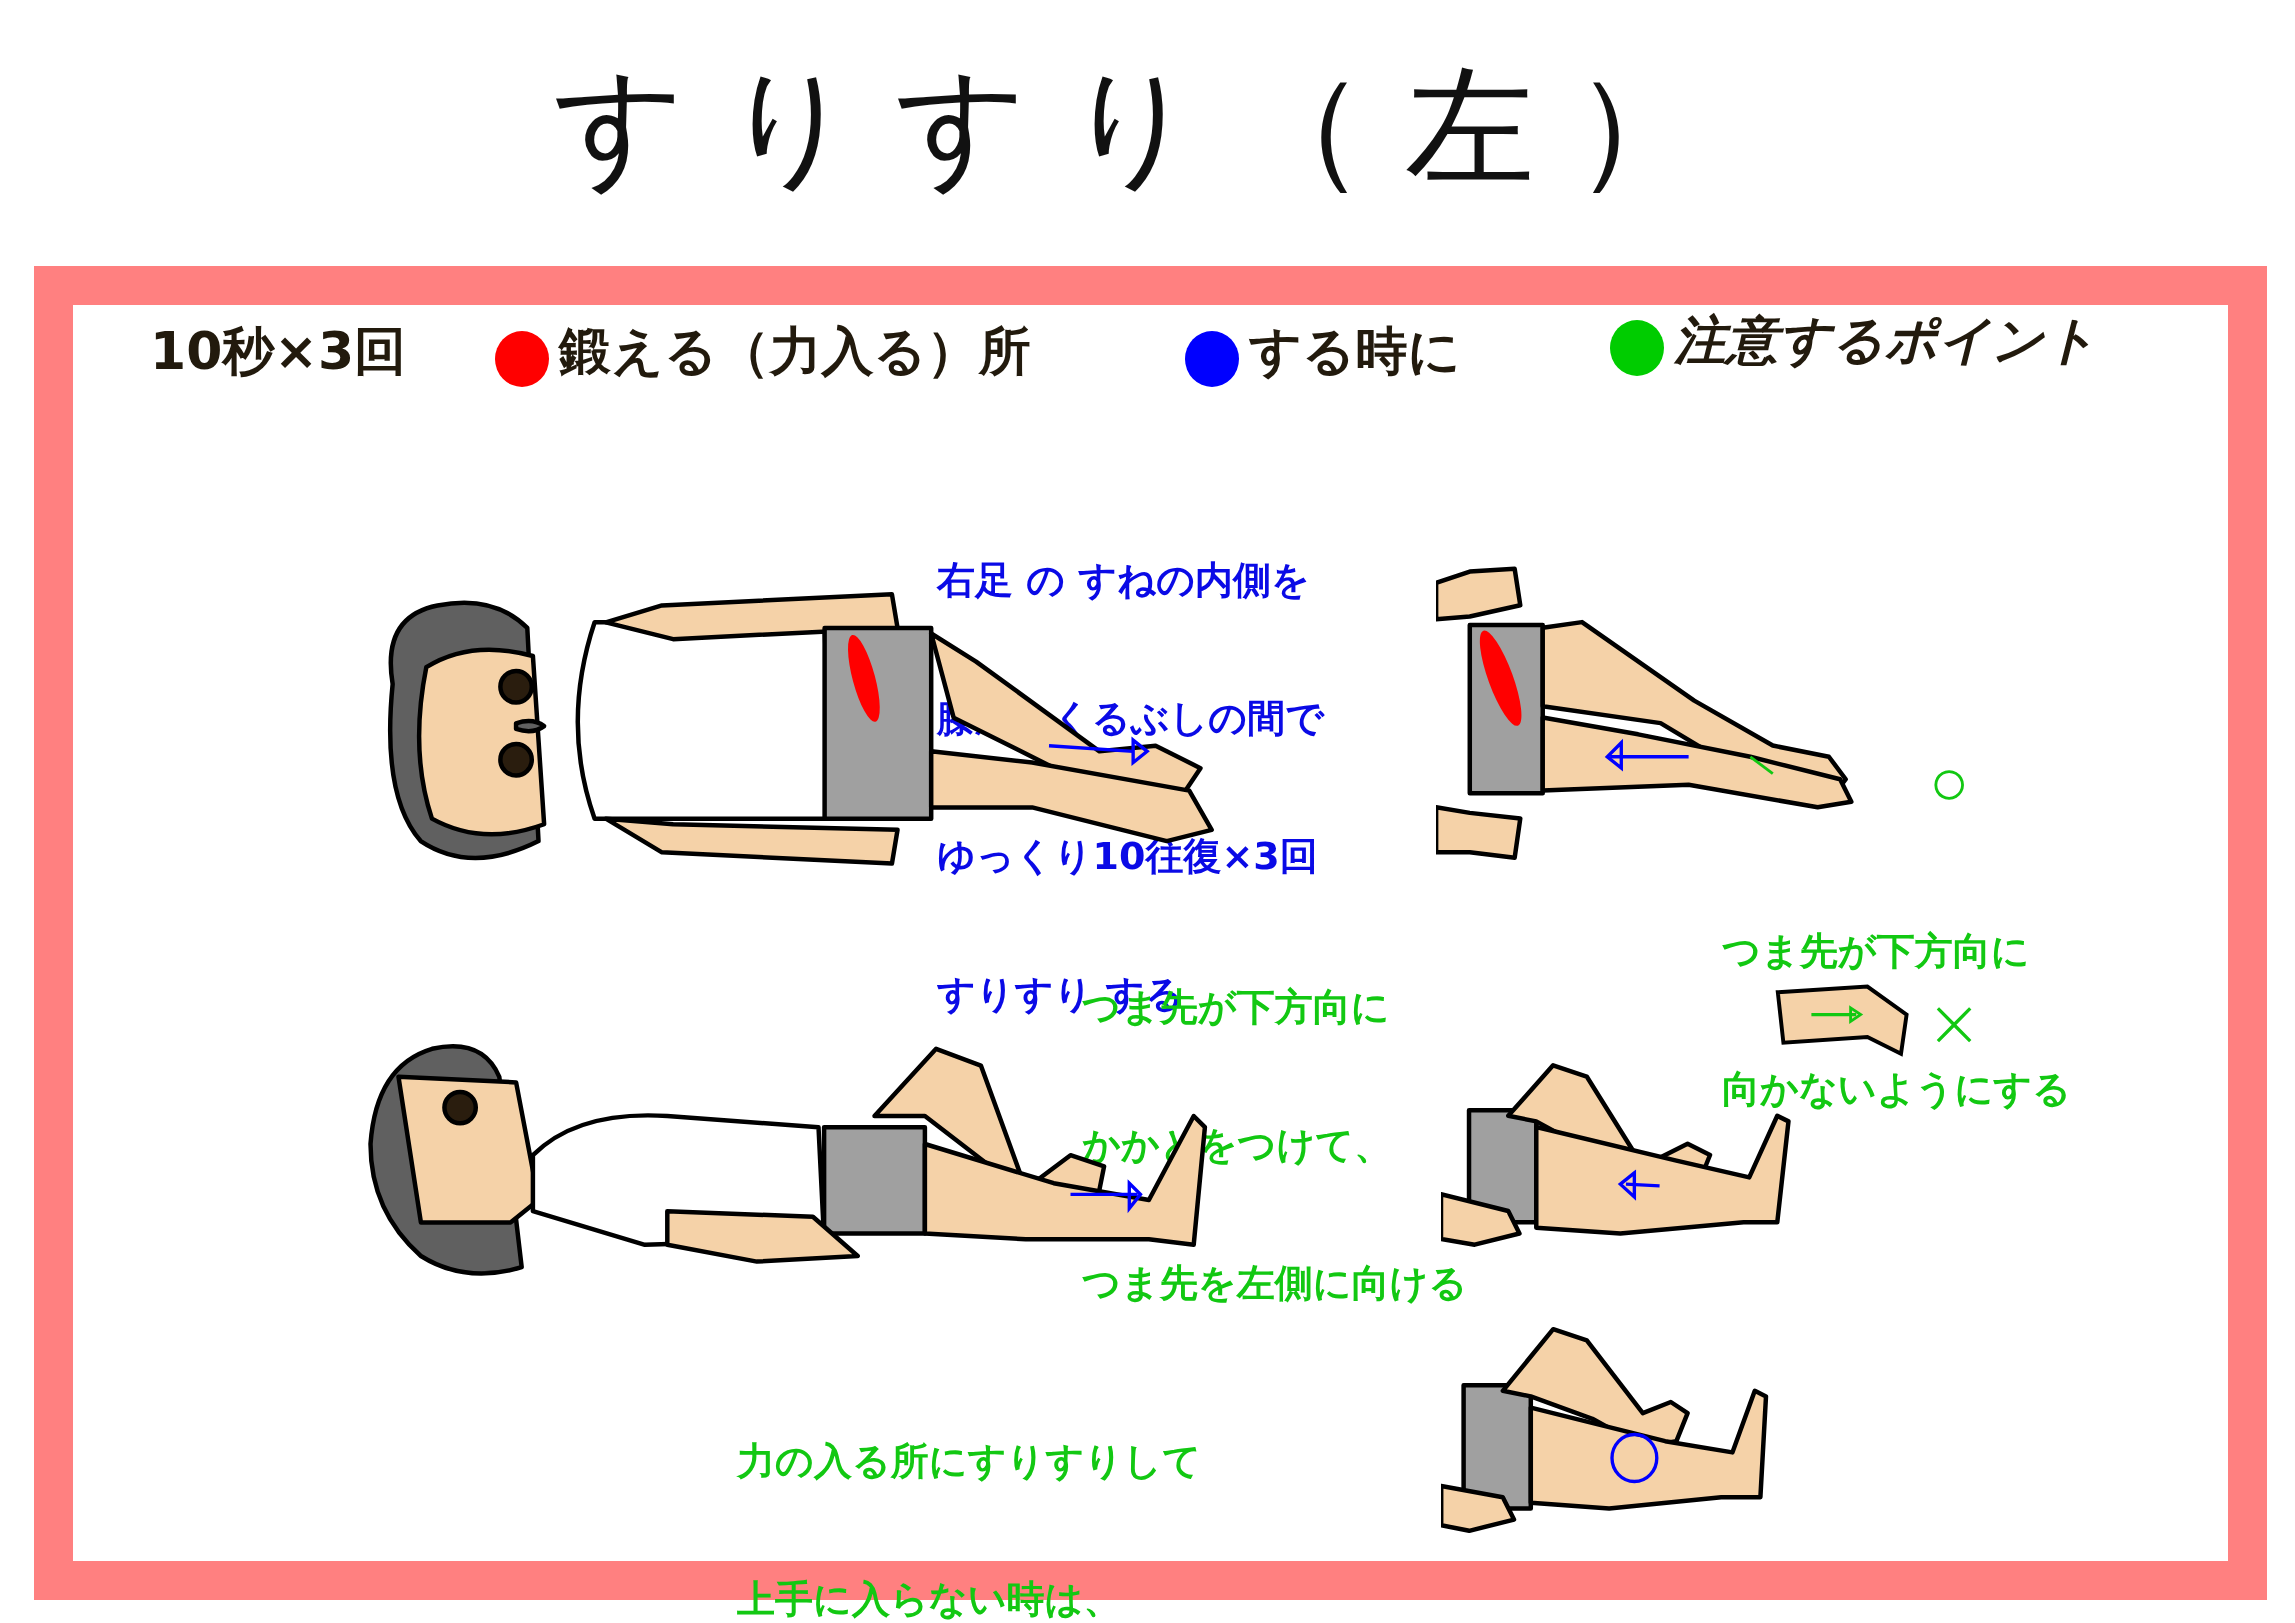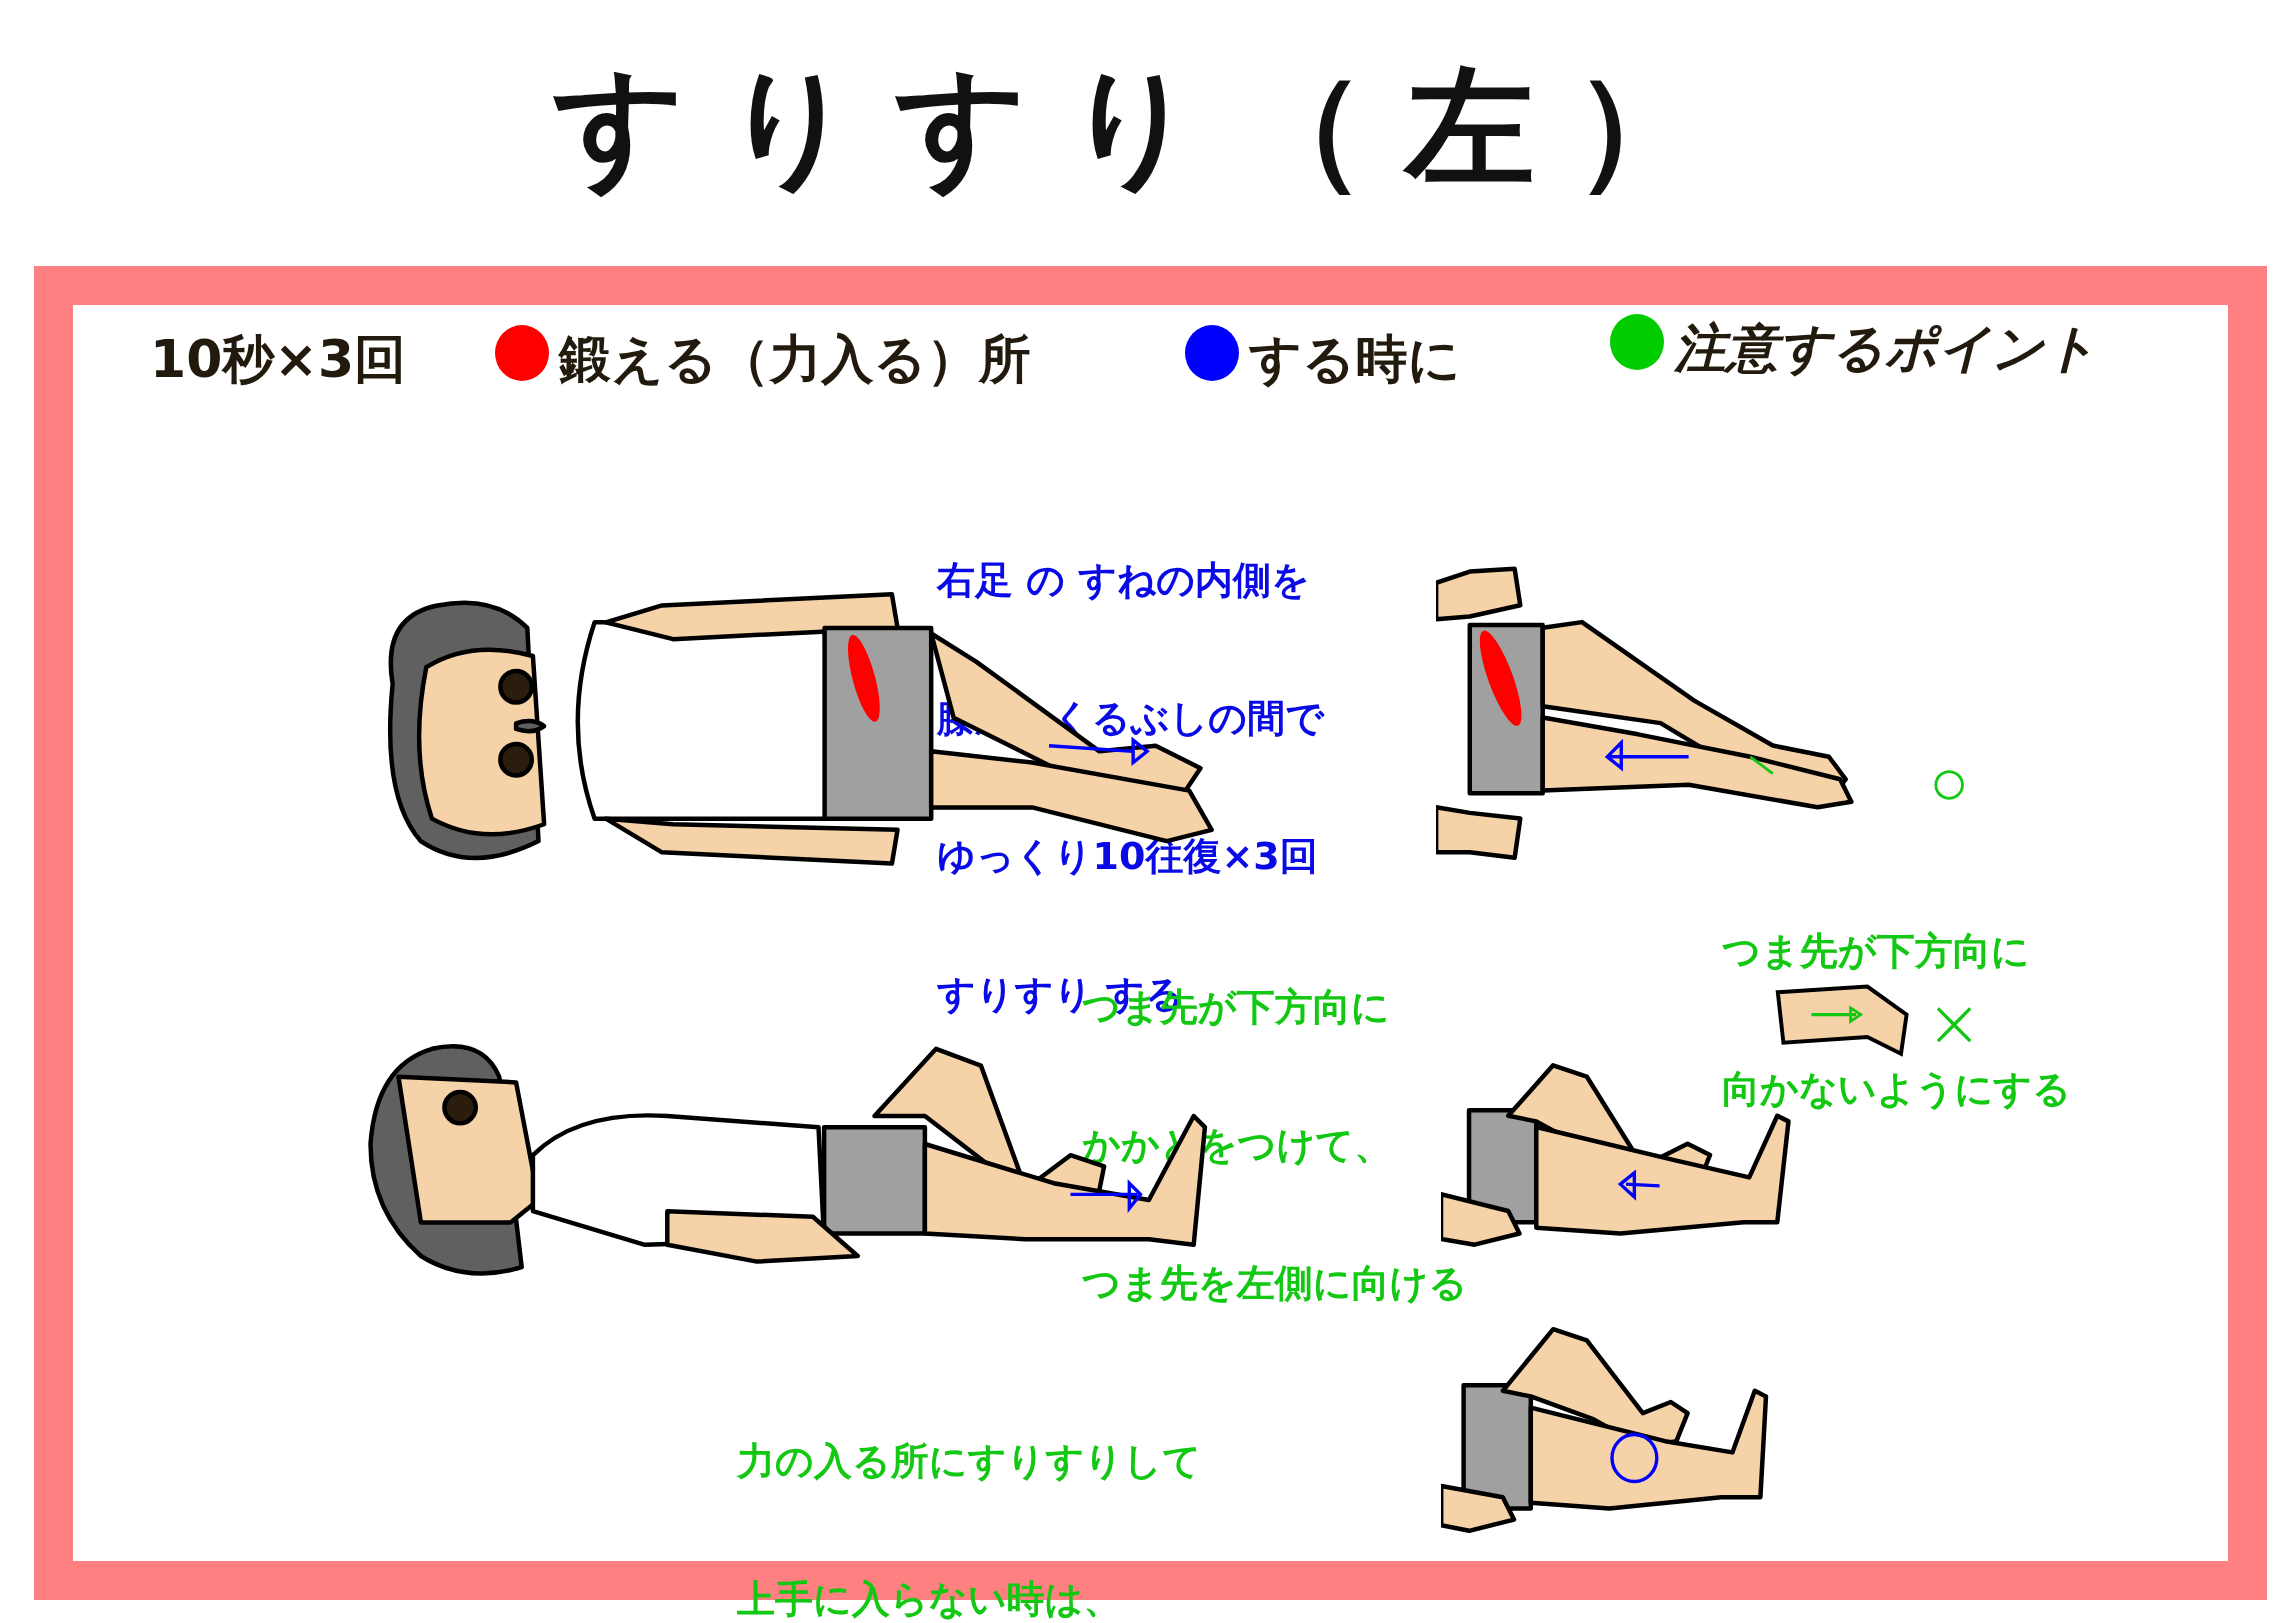--- a/index.html
+++ b/index.html
@@ -1,19 +1,19 @@
 <!DOCTYPE html>
 <html style="font-size:9px"><head>
 <meta charset="utf-8">
 <style>
   html,body{margin:0;padding:0;background:#ffffff;}
   body{width:2295px;height:1623px;position:relative;overflow:hidden;font-family:"DejaVu Sans",sans-serif;}
-  .title{position:absolute;left:0;top:62px;width:2295px;text-align:center;font-size:129px;letter-spacing:39px;color:#111;font-family:"DejaVu Sans",sans-serif;font-weight:700;line-height:1;}
+  .title{position:absolute;left:0;top:62px;width:2295px;text-align:center;font-size:129px;letter-spacing:39px;color:#111;font-family:"DejaVu Sans",sans-serif;font-weight:400;line-height:1;}
   .frame{position:absolute;left:34px;top:266px;width:2233px;height:1334px;box-sizing:border-box;border:39px solid #FF8080;background:#fff;}
-  .legend{position:absolute;top:325px;height:62px;display:flex;align-items:flex-start;gap:10px;font-weight:700;color:#221a0d;font-size:52px;font-family:"DejaVu Sans",sans-serif;}
+  .legend{position:absolute;top:325px;height:62px;display:flex;align-items:flex-end;gap:10px;font-weight:700;color:#221a0d;font-size:52px;font-family:"DejaVu Sans",sans-serif;}
   .dot{width:54px;height:56px;border-radius:50%;display:inline-block;}
   .note{position:absolute;font-size:38px;line-height:46px;white-space:pre;font-family:"DejaVu Sans",sans-serif;font-weight:bold;}
   .note.blue{color:#0a0ae6;}
   .note.green{color:#12c812;}
   .fig{position:absolute;}
   .mark{position:absolute;font-size:67px;color:#12c812;font-weight:300;line-height:1;}
 </style>
 </head>
 <body>
 

